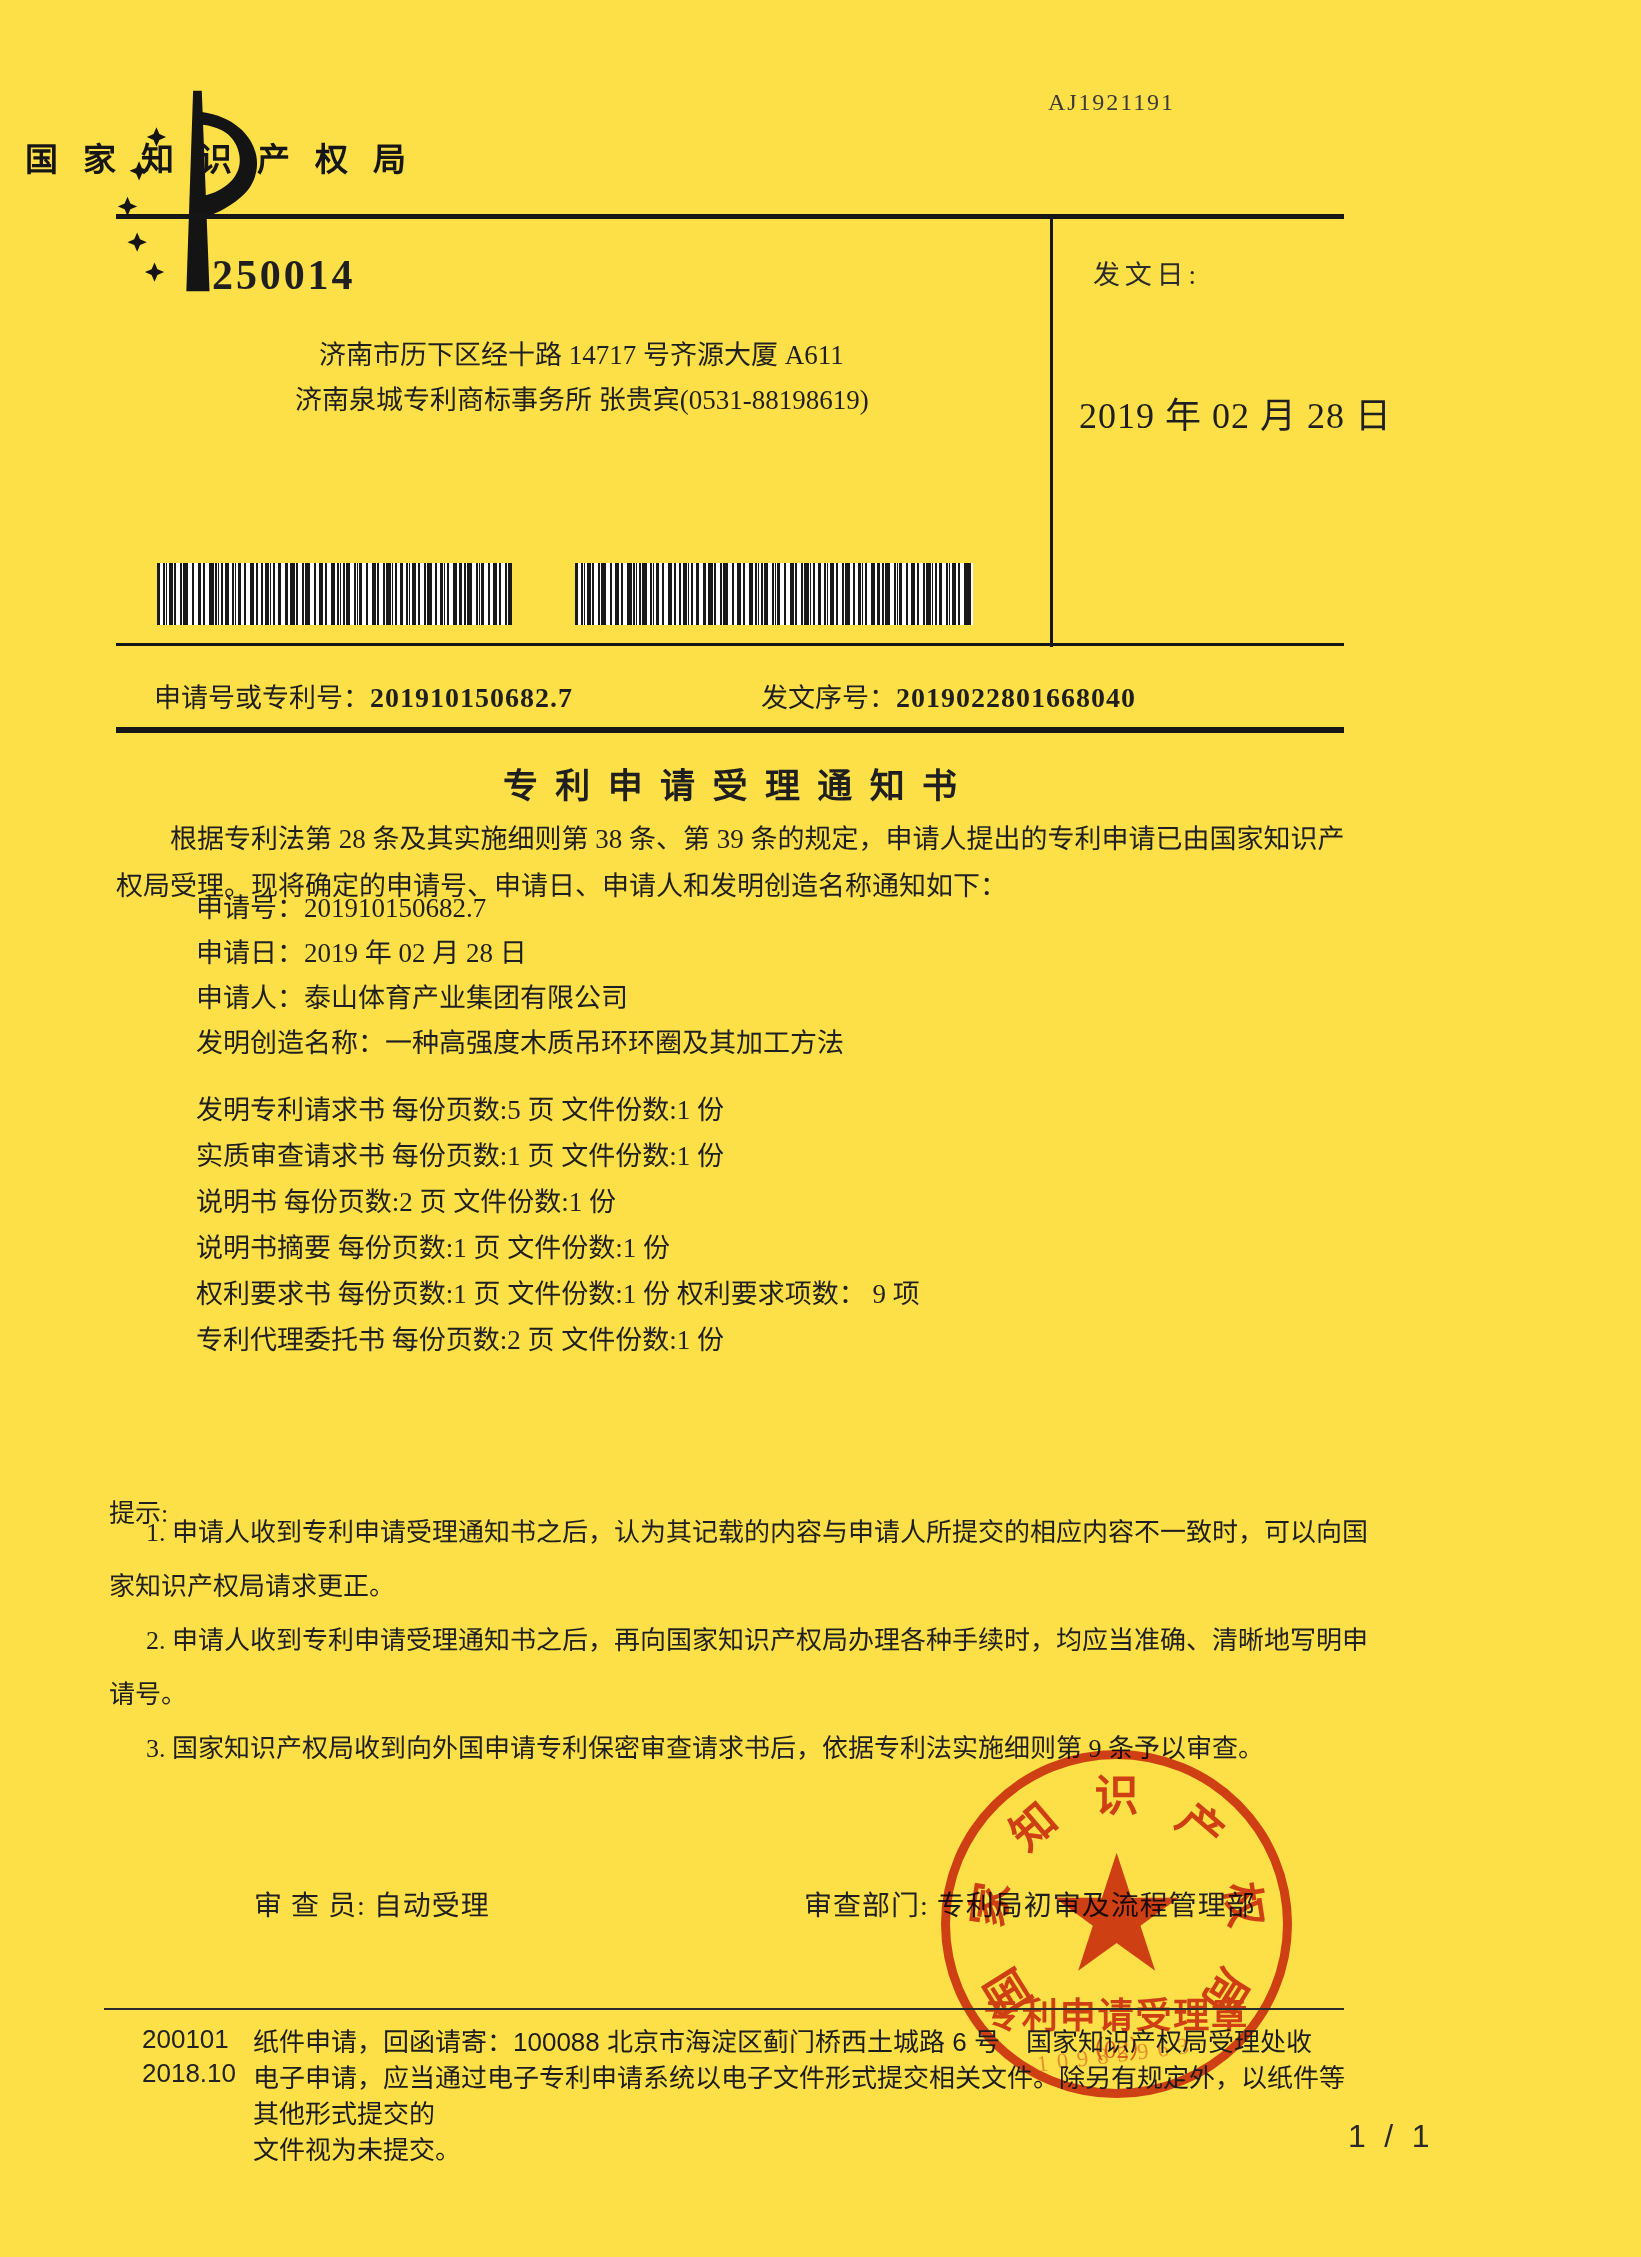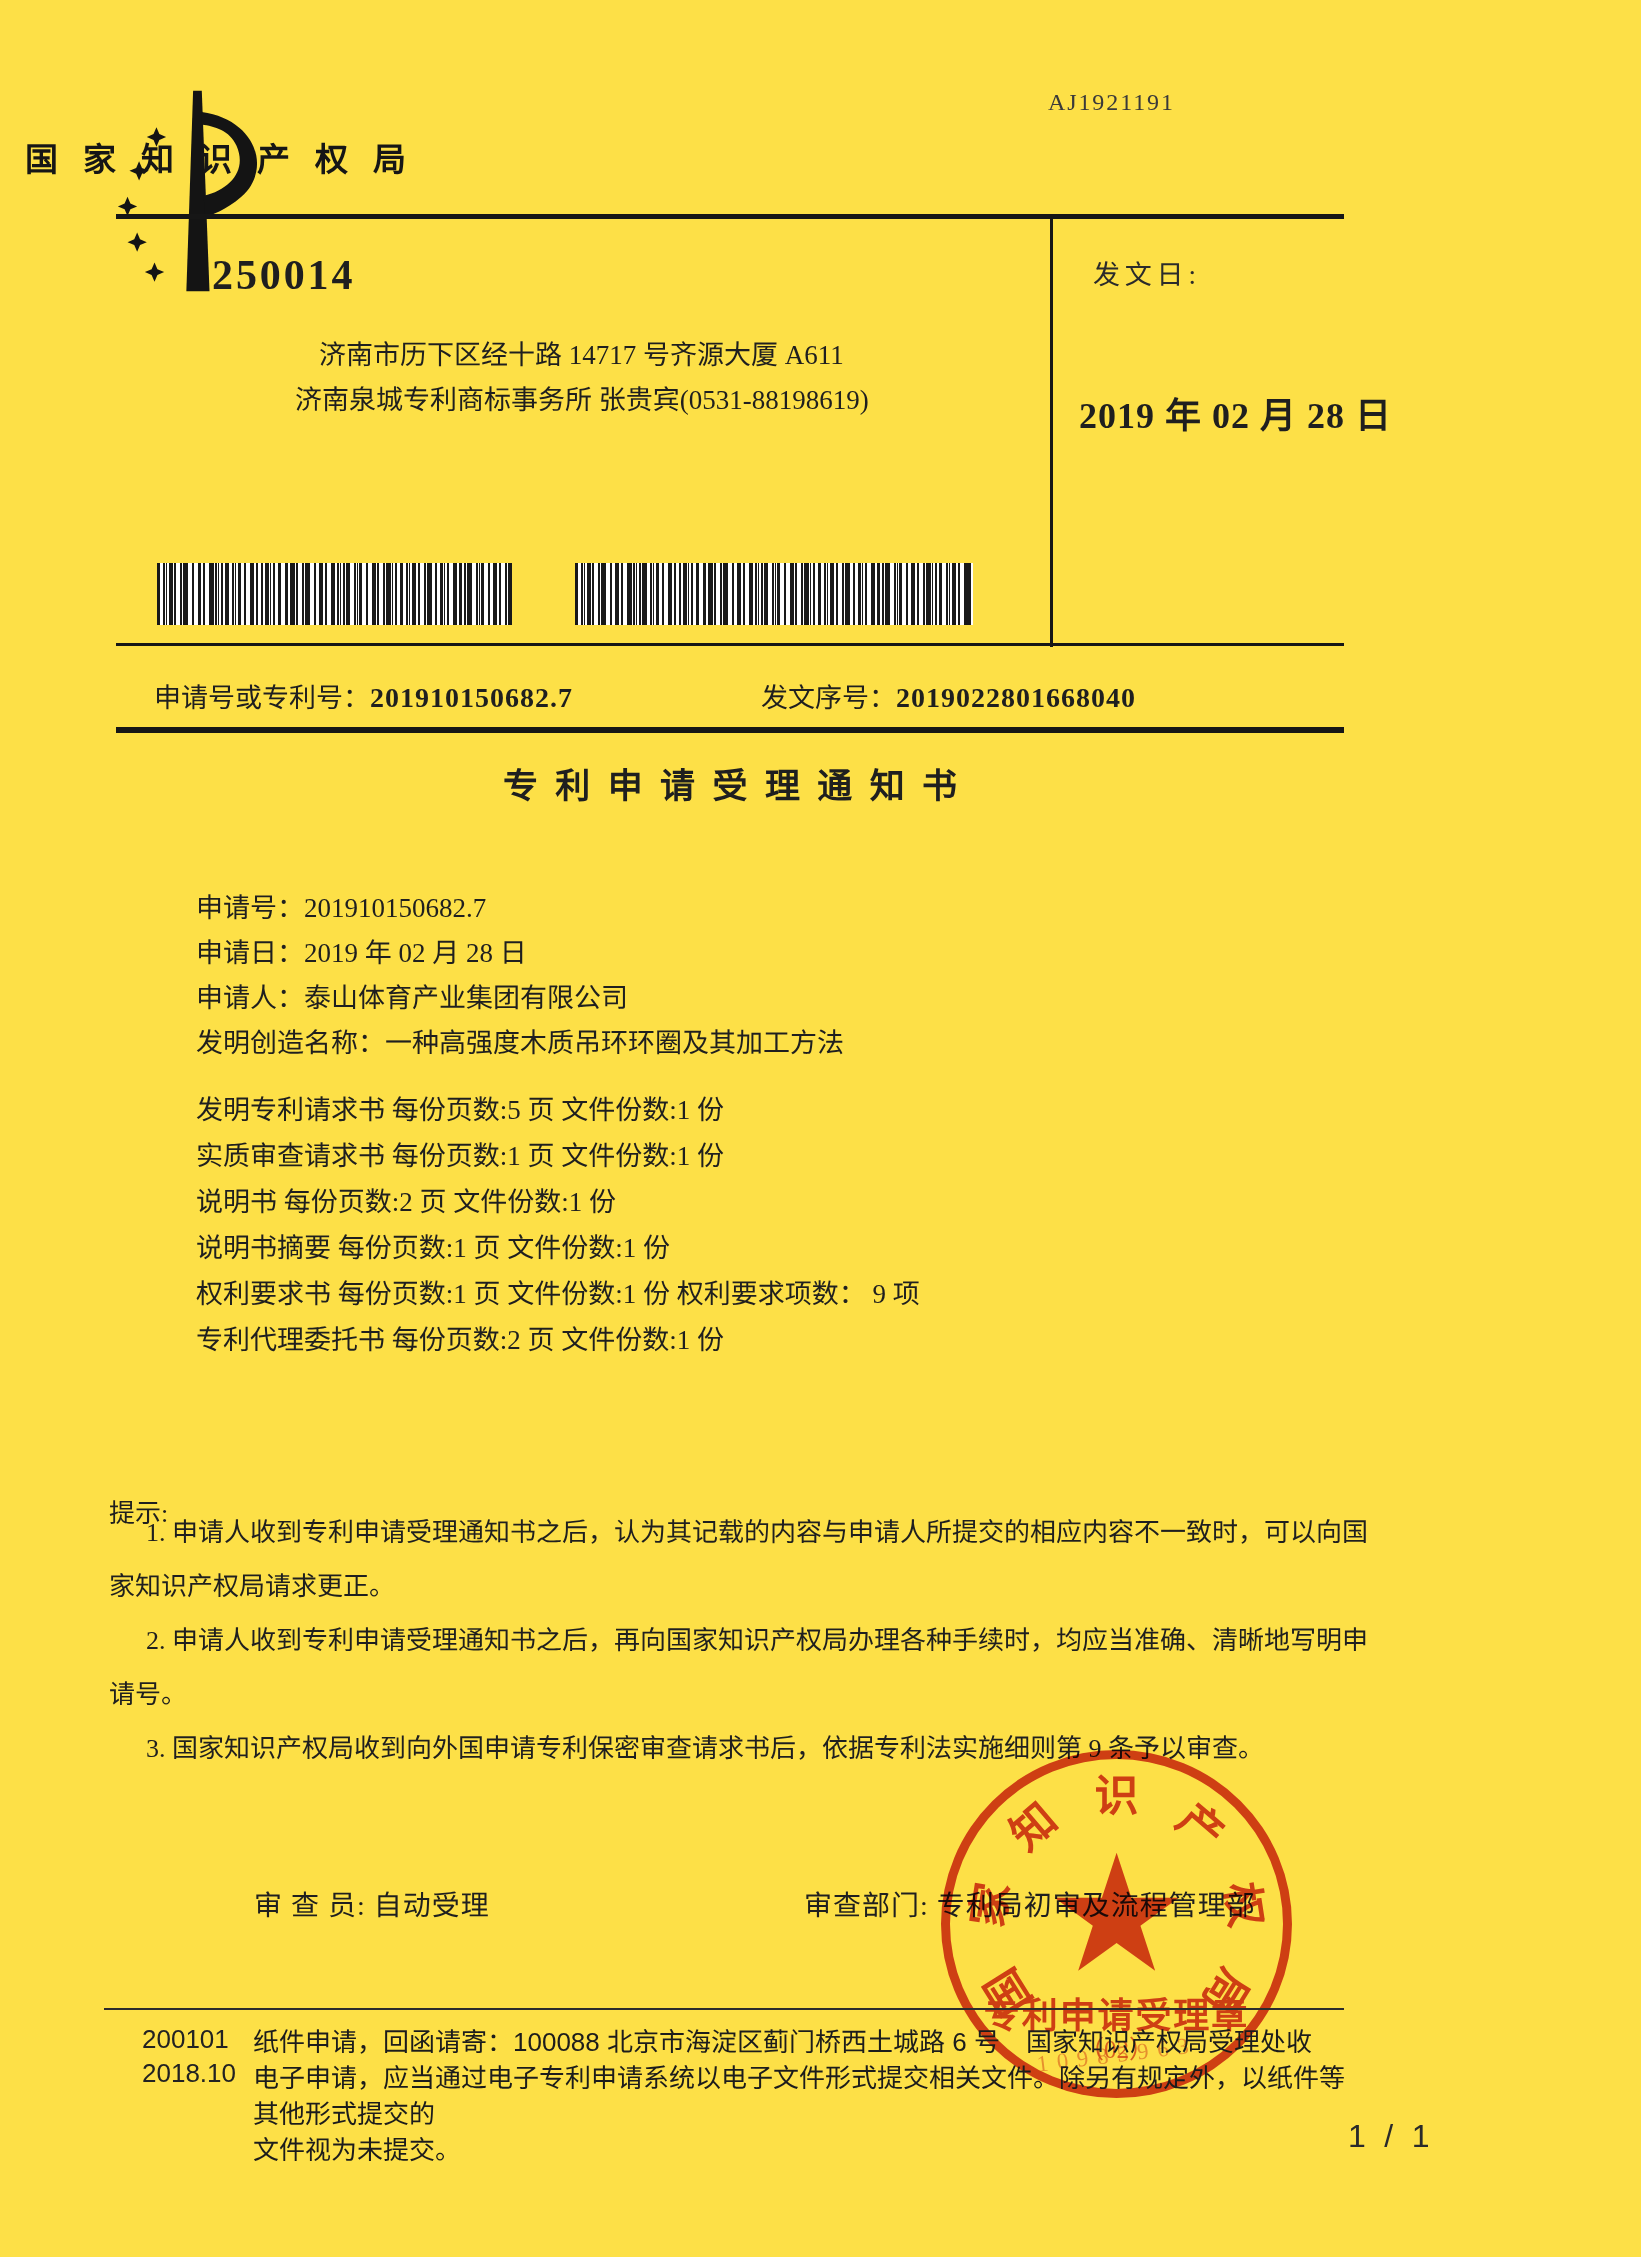--- a/index.html
+++ b/index.html
@@ -18,21 +18,21 @@
   .rule-header{left:116px;top:214px;width:1228px;height:4.8px;}
   .vline{left:1050px;top:214px;width:2.9px;height:433px;background:#161616;}
 
   
   .postal{left:212px;top:251px;font-size:42px;font-weight:700;letter-spacing:2.9px;}
   .addr1{left:319px;top:333px;font-size:27px;}
   .addr2{left:295px;top:378px;font-size:27px;}
 
   
   .issue-label{left:1093px;top:253px;font-size:27px;letter-spacing:4.8px;color:#2b2b2b;}
-  .issue-date{left:1079px;top:386px;font-size:36px;font-weight:700;letter-spacing:1px;}
+  .issue-date{left:1079px;top:386px;font-size:36px;font-weight:400;letter-spacing:1px;}
 
   
   .barcode{top:563px;height:62px;background-color:#fefefe;
     background-image:
       repeating-linear-gradient(90deg,#181818 0 1.9px,rgba(0,0,0,0) 1.9px 5.8px),
       repeating-linear-gradient(90deg,#181818 0 1px,rgba(0,0,0,0) 1px 8.7px),
       repeating-linear-gradient(90deg,#181818 0 2.9px,rgba(0,0,0,0) 2.9px 13.5px);
   }
   .barcode-1{left:157px;width:355px;}
   .barcode-2{left:575px;width:398px;}
@@ -140,20 +140,21 @@
 
   <div class="abs appno-row">
     <span class="ref-row-label">申请号或专利号：</span><span class="ref-row-value">201910150682.7</span>
   </div>
   <div class="abs serial-row">
     <span class="ref-row-label">发文序号：</span><span class="ref-row-value">2019022801668040</span>
   </div>
   <div class="abs rule rule-thick"></div>
 
   <div class="abs notice-title">专利申请受理通知书</div>
+  <div class="abs intro">根据专利法第 28 条及其实施细则第 38 条、第 39 条的规定，申请人提出的专利申请已由国家知识产权局受理。现将确定的申请号、申请日、申请人和发明创造名称通知如下：</div>
 
   <div class="abs details">
     <div>申请号：201910150682.7</div>
     <div>申请日：2019 年 02 月 28 日</div>
     <div>申请人：泰山体育产业集团有限公司</div>
     <div>发明创造名称：一种高强度木质吊环环圈及其加工方法</div>
   </div>
 
   <div class="abs received">
     <div>发明专利请求书 每份页数:5 页 文件份数:1 份</div>

